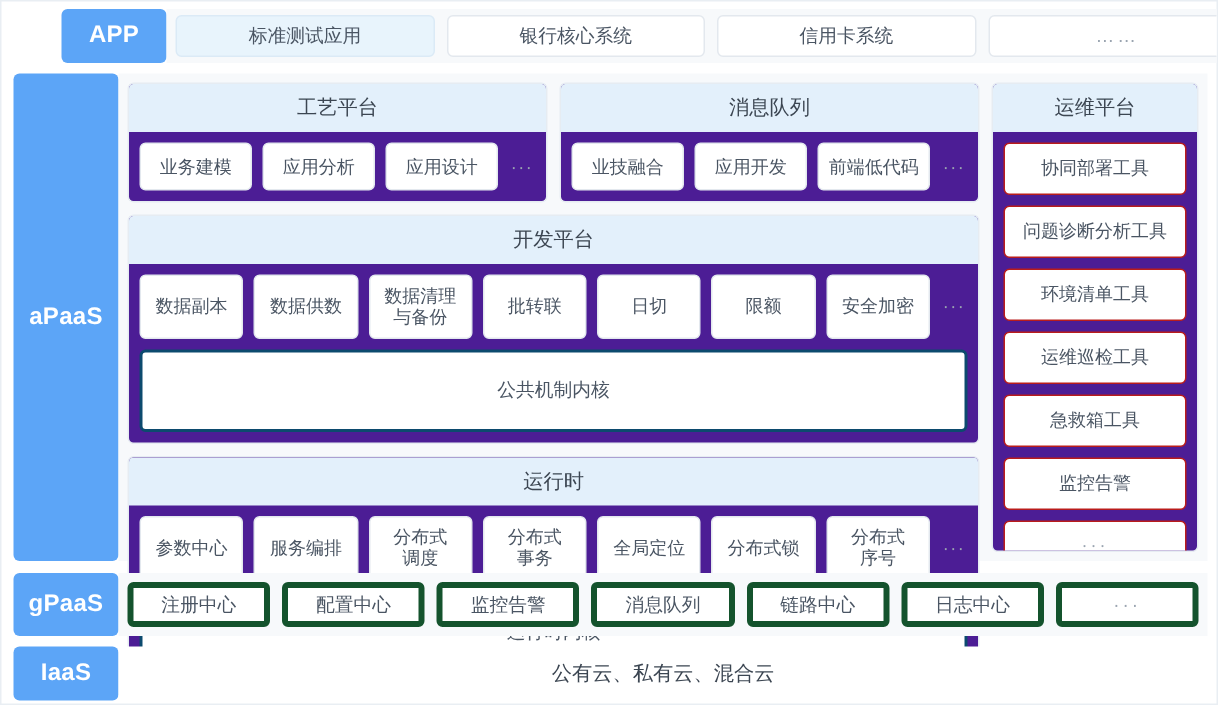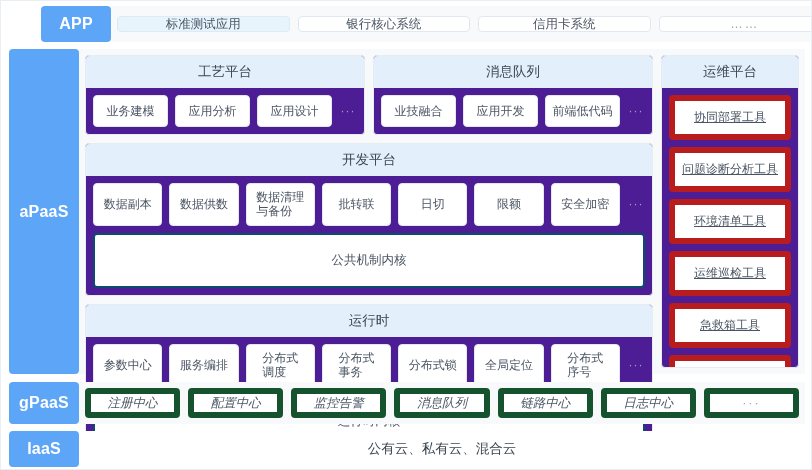--- a/index.html
+++ b/index.html
@@ -59,21 +59,21 @@
   }
   .app-row .layer-body {
     display: flex;
     align-items: center;
     gap: 8px;
     padding: 4px 6px;
     background: #f7f9fb;
   }
   .app-chip {
     flex: 1 1 0;
-    height: 16px;
+    height: 28px;
     border: 1px solid #e3e8ee;
     border-radius: 4px;
     background: #ffffff;
     color: #4a5563;
     font-size: 12.5px;
     display: flex;
     align-items: center;
     justify-content: center;
     box-sizing: border-box;
     white-space: nowrap;
@@ -150,21 +150,21 @@
   }
   .chip {
     flex: 1 1 0;
     min-width: 0;
     border: 1px solid #e3e8ee;
     border-radius: 4px;
     background: #ffffff;
     color: #4a5563;
     font-size: 12px;
     line-height: 1.2;
-    text-align: left;
+    text-align: center;
     display: flex;
     align-items: center;
     justify-content: center;
     padding: 6px 2px;
     box-sizing: border-box;
     min-height: 32px;
   }
   .chip.two-line { white-space: pre-line; }
   .dots {
     flex: 0 0 18px;
@@ -193,34 +193,33 @@
 
   
   .ops-panel { height: 100%; }
   .ops-panel .panel-body {
     display: flex;
     flex-direction: column;
     gap: 7px;
     justify-content: flex-start;
   }
   .ops-chip {
-    border: 6px solid #b91c1c;
+    border: 1px solid #b91c1c;
     border-radius: 4px;
     background: #ffffff;
     color: #4a5563;
     font-size: 12px;
     text-align: left;
     padding: 8px 2px;
     box-sizing: border-box;
     white-space: nowrap;
     flex: 1 1 0;
     display: flex;
     align-items: center;
     justify-content: center;
-    text-decoration: underline;
   }
   .ops-chip.ellipsis { color: #9aa4b0; letter-spacing: 2px; }
 
   
   .gpaas-row {
     position: absolute;
     left: 8px;
     top: 381px;
     width: 796px;
     height: 42px;
@@ -228,31 +227,30 @@
   .gpaas-row .layer-body {
     display: flex;
     align-items: center;
     gap: 8px;
     padding: 5px 6px;
     background: #f7f9fb;
   }
   .gp-chip {
     flex: 1 1 0;
     height: 30px;
-    border: 6px solid #14532d;
+    border: 4px solid #14532d;
     border-radius: 4px;
     background: #ffffff;
     color: #4a5563;
     font-size: 12.5px;
     display: flex;
     align-items: center;
     justify-content: center;
     box-sizing: border-box;
     white-space: nowrap;
-    font-style: italic;
   }
   .gp-chip.ellipsis { color: #9aa4b0; letter-spacing: 2px; }
 
   
   .iaas-row {
     position: absolute;
     left: 8px;
     top: 430px;
     width: 796px;
     height: 36px;
@@ -338,22 +336,22 @@
         <div class="panel wide-panel">
           <div class="panel-head">运行时</div>
           <div class="panel-body">
             <div class="chip-row">
               <div class="chip">参数中心</div>
               <div class="chip">服务编排</div>
               <div class="chip two-line">分布式
 调度</div>
               <div class="chip two-line">分布式
 事务</div>
+              <div class="chip">全局定位</div>
               <div class="chip">分布式锁</div>
-              <div class="chip">全局定位</div>
               <div class="chip two-line">分布式
 序号</div>
               <div class="dots">···</div>
             </div>
             <div class="kernel-bar">运行时内核</div>
           </div>
         </div>
 
       </div>
 

